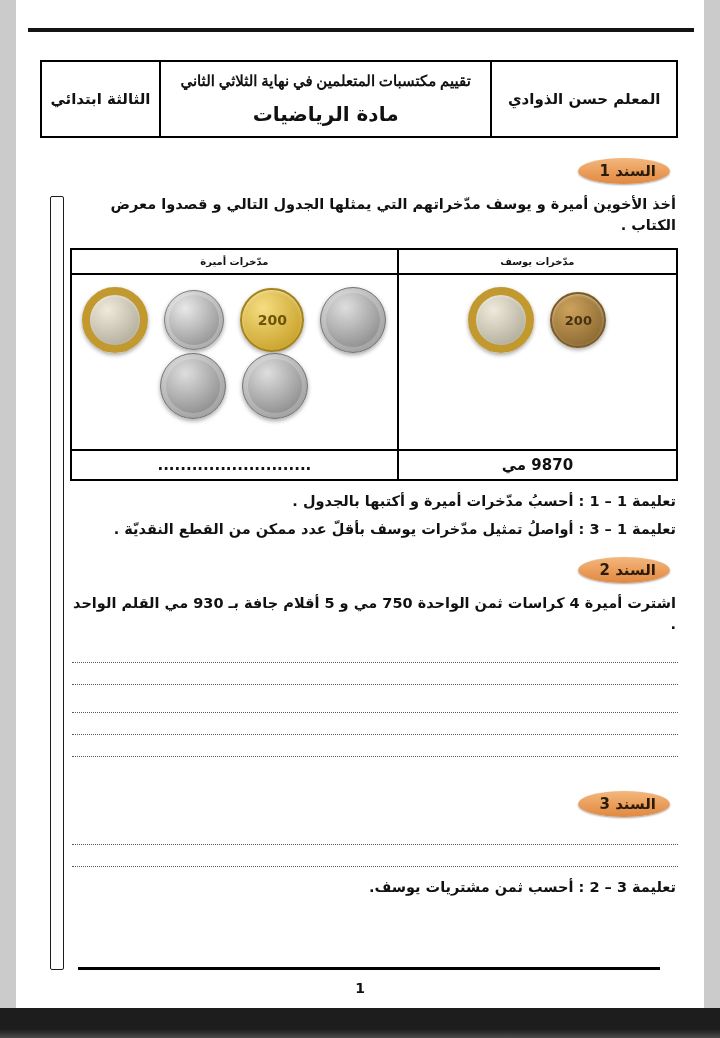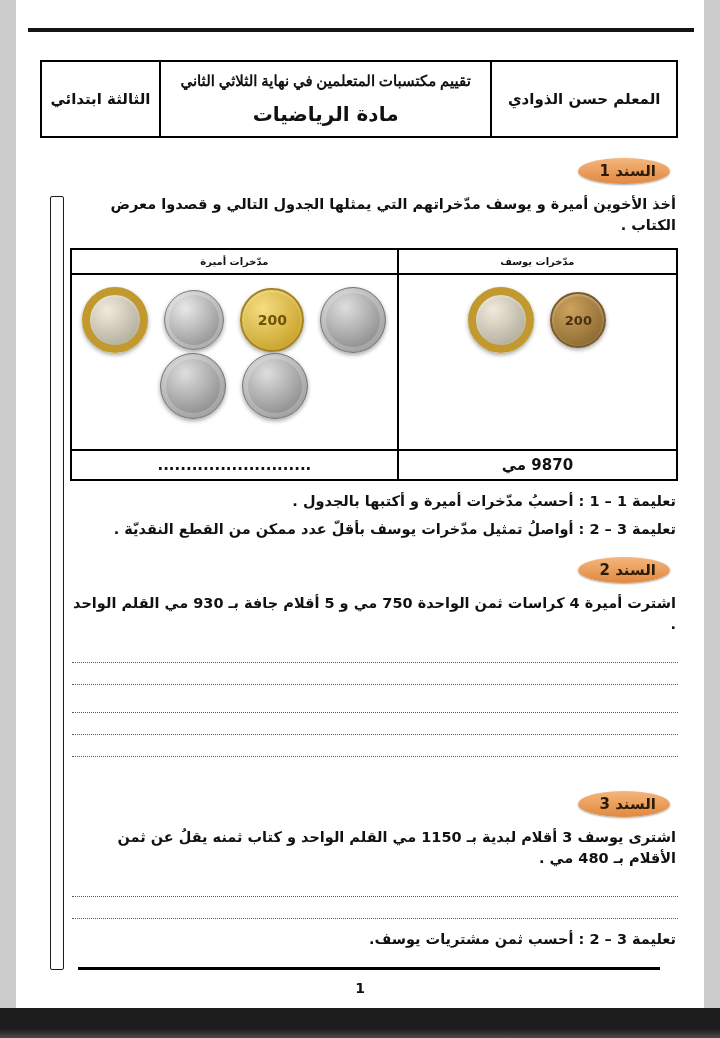--- a/index.html
+++ b/index.html
@@ -229,38 +229,37 @@
         </td>
       </tr>
       <tr class="total-row">
         <td>9870 مي</td>
         <td>...........................</td>
       </tr>
     </tbody>
       </table>
 
     <div class="instr">تعليمة 1 – 1 : أحسبُ مدّخرات أميرة و أكتبها بالجدول .</div>
-    <div class="instr">تعليمة 3 – 2 : أواصلُ تمثيل مدّخرات يوسف بأقلّ عدد ممكن من القطع النقديّة .</div>
+    <div class="instr">تعليمة 1 – 3 : أواصلُ تمثيل مدّخرات يوسف بأقلّ عدد ممكن من القطع النقديّة .</div>
 
     
     <div class="badge">السند 2</div>
     <div class="intro">اشترت أميرة 4 كراسات ثمن الواحدة 750 مي و 5 أقلام جافة بـ 930 مي القلم الواحد .</div>
     <div class="answer-block">
       <div class="answer-line"></div>
       <div class="answer-line"></div>
     </div>
     <div class="answer-block">
       <div class="answer-line"></div>
       <div class="answer-line"></div>
       <div class="answer-line"></div>
     </div>
 
     
     <div class="badge" style="margin-top:34px;">السند 3</div>
-    <div class="intro">اشترى يوسف 3 أقلام لبدية بـ 1150 مي القلم الواحد و كتاب ثمنه يقلُ عن ثمن الأقلام بـ 480 مي .</div>
     <div class="answer-block">
       <div class="answer-line"></div>
       <div class="answer-line"></div>
     </div>
     <div class="instr">تعليمة 3 – 2 : أحسب ثمن مشتريات يوسف.</div>
     
 
   </div>
 
   <div class="margin-strip"></div>

